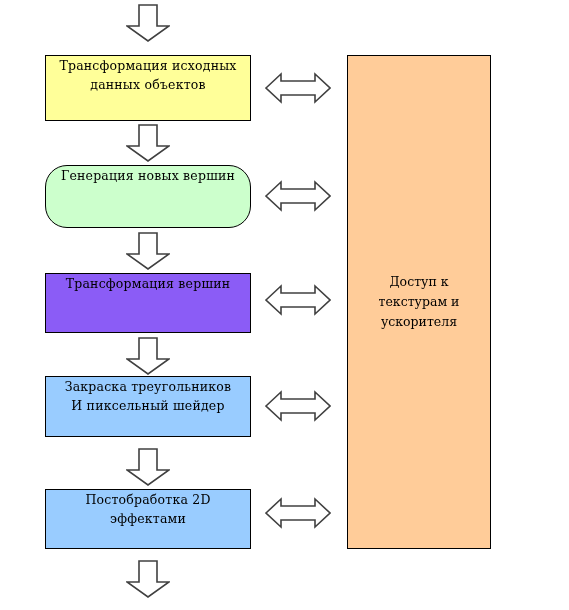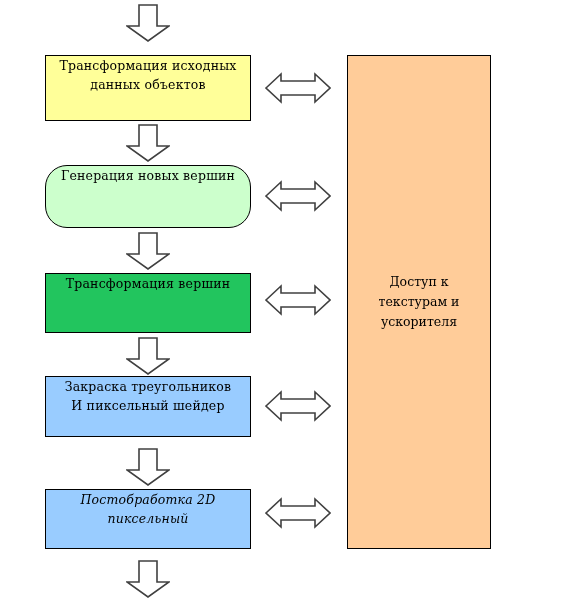--- a/index.html
+++ b/index.html
@@ -102,32 +102,32 @@
 
   <div class="pbox" style="top:55px; height:66px; background:#ffff99;">
     <span class="line">Трансформация исходных</span>
     <span class="line">данных объектов</span>
   </div>
 
   <div class="pbox" style="top:165px; height:63px; background:#ccffcc;border-radius:22px;">
     <span class="line">Генерация новых вершин</span>
   </div>
 
-  <div class="pbox" style="top:273px; height:60px; background:#22c55e;">
+  <div class="pbox" style="top:273px; height:60px; background:#8b5cf6;">
     <span class="line">Трансформация вершин</span>
   </div>
 
   <div class="pbox" style="top:376px; height:61px; background:#99ccff;">
     <span class="line">Закраска треугольников</span>
     <span class="line">И пиксельный шейдер</span>
   </div>
 
-  <div class="pbox" style="top:489px; height:60px; background:#99ccff;font-style:italic;">
+  <div class="pbox" style="top:489px; height:60px; background:#99ccff;">
     <span class="line">Постобработка 2D</span>
-    <span class="line">пиксельный</span>
+    <span class="line">эффектами</span>
   </div>
 
   <div class="lr-arrow" style="left:265px; top:72px;">
     <svg viewBox="0 0 66 32" preserveAspectRatio="none">
       <path d="M1 16 L16 2 L16 9 L50 9 L50 2 L65 16 L50 30 L50 23 L16 23 L16 30 Z" fill="#ffffff" stroke="#404040" stroke-width="1.6" stroke-linejoin="miter"></path>
     </svg>
   </div>
   <div class="lr-arrow" style="left:265px; top:180px;">
     <svg viewBox="0 0 66 32" preserveAspectRatio="none">
       <path d="M1 16 L16 2 L16 9 L50 9 L50 2 L65 16 L50 30 L50 23 L16 23 L16 30 Z" fill="#ffffff" stroke="#404040" stroke-width="1.6" stroke-linejoin="miter"></path>

